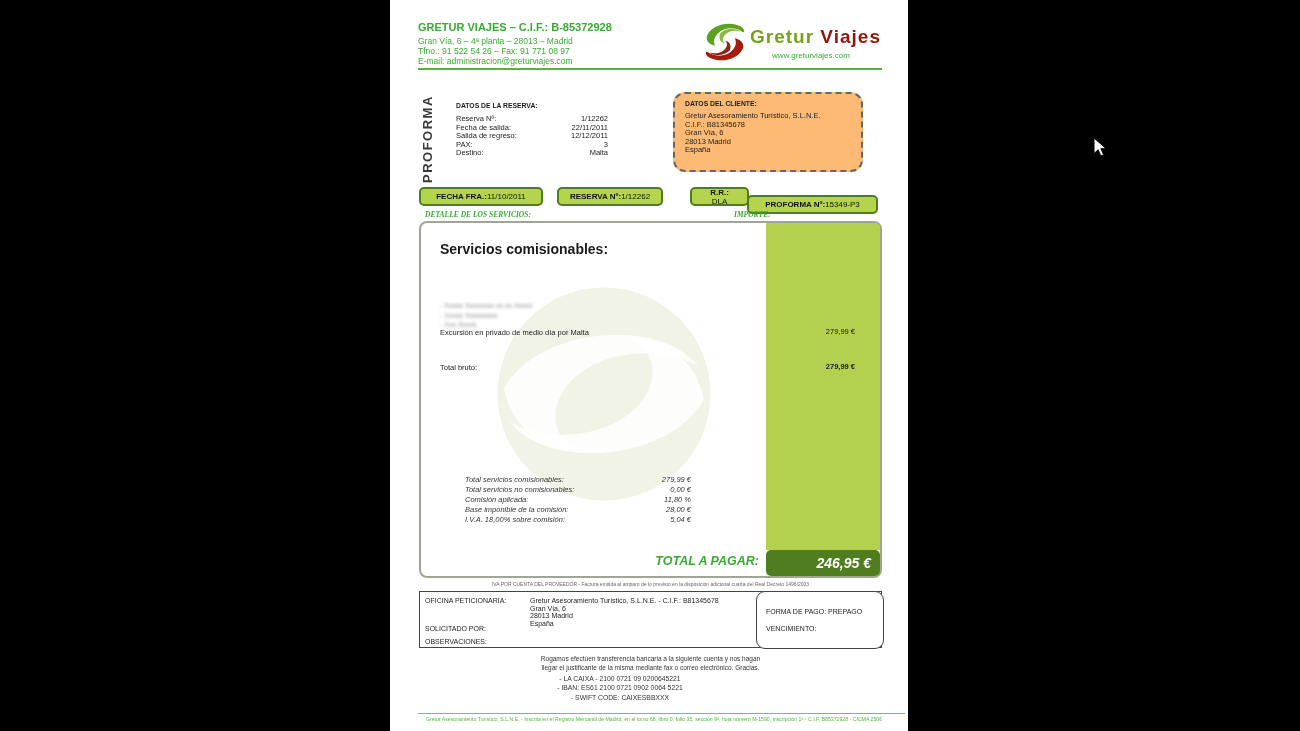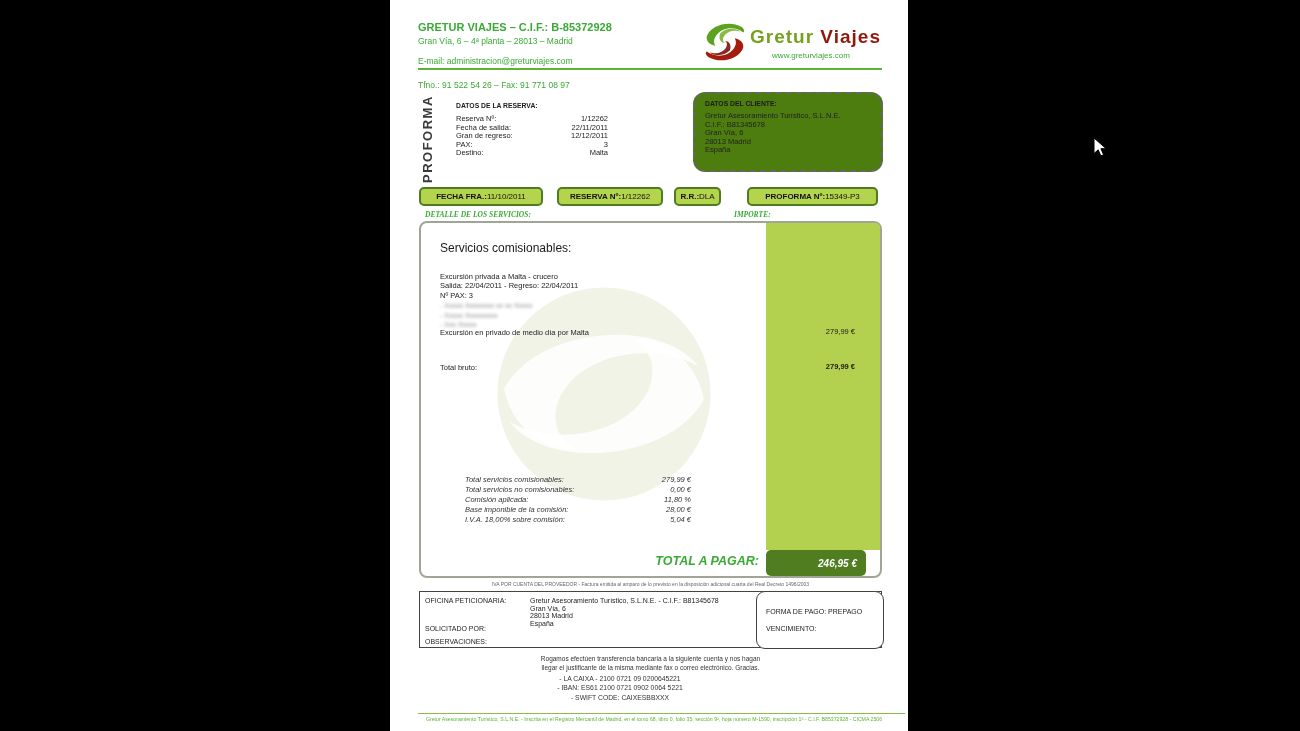--- a/index.html
+++ b/index.html
@@ -5,79 +5,79 @@
   html,body{margin:0;padding:0;background:#000;}
   .stage{position:relative;width:1300px;height:731px;background:#000;overflow:hidden;
          font-family:"Liberation Sans",sans-serif;}
   .abs{position:absolute;}
   .doc{position:absolute;left:390px;top:0;width:518px;height:731px;background:#fff;color:#222;}
 
   
   .h-title{left:28px;top:21px;font-size:11px;font-weight:bold;color:#3aaa35;white-space:nowrap;}
   .h-line{color:#3aaa35;font-size:8.5px;white-space:nowrap;}
   .h-addr{left:28px;top:36px;}
-  .h-phone{left:28px;top:46px;margin-top:34px;}
+  .h-phone{left:28px;top:46px;}
   .h-email{left:28px;top:56px;}
   .logo-icon{left:311px;top:20px;width:48px;height:44px;}
   .logo-text{left:360px;top:26px;font-family:Liberation Sans, sans-serif;font-weight:bold;
              font-size:19px;letter-spacing:1px;white-space:nowrap;}
   .logo-g{color:#76a11e;} .logo-v{color:#8f180c;}
   .website{left:356px;top:51px;width:130px;text-align:center;font-size:8px;color:#3aaa35;}
   .hrule{left:28px;top:68px;width:464px;height:2px;background:#5cb531;}
 
   
   .side-label{left:30px;top:183px;transform-origin:0 0;transform:rotate(-90deg);
               font-size:13px;font-weight:bold;color:#3a3a3a;letter-spacing:1.5px;}
 
   
   .res-block{left:66px;top:102px;width:152px;}
   .block-title{font-size:6.8px;font-weight:bold;color:#1a1a1a;}
   .res-rows{margin-top:6px;}
   .kv{display:flex;justify-content:space-between;font-size:7.5px;line-height:8.6px;color:#222;}
 
   
-  .cli-box{left:303px;top:92px;width:168px;height:70px;border:2px dashed #666;
-           border-radius:12px;padding:6px 8px 0 10px;background:#4d7c0f;}
+  .cli-box{left:283px;top:92px;width:168px;height:70px;border:2px dashed #666;
+           border-radius:12px;padding:6px 8px 0 10px;background:#fdba74;}
   .cli-lines{margin-top:5px;font-size:7.5px;line-height:8.6px;color:#222;white-space:nowrap;}
 
   
   .pill{top:187px;height:19px;background:#b5d44e;border:2px solid #4e7d21;border-radius:5px;
         display:flex;align-items:center;justify-content:center;font-size:8px;color:#111;
         box-sizing:border-box;white-space:nowrap;}
   .pill b{font-weight:bold;}
   .pill-1{left:29px;width:124px;}
   .pill-2{left:167px;width:106px;}
-  .pill-3{left:284px;width:47px;}
-  .pill-4{left:357px;width:131px;}
+  .pill-3{left:300px;width:59px;flex-direction:column;}
+  .pill-4{left:357px;width:131px;margin-top:8px;}
 
   
   .sec-h{top:210px;font-size:7.5px;font-weight:bold;font-style:italic;color:#3aaa35;font-family:Liberation Serif, serif;}
   .sec-h1{left:35px;} .sec-h2{left:344px;}
 
   
   .main-box{left:29px;top:221px;width:463px;height:357px;border:2px solid #a0a695;
             border-radius:8px;box-sizing:border-box;}
   .importe-col{left:345px;top:0;width:114px;height:327px;background:#b3d14e;border-radius:0 5px 0 0;}
   .watermark{left:72px;top:60px;width:222px;height:222px;}
-  .svc-title{left:19px;top:18px;font-size:12px;font-weight:normal;color:#1a1a1a;}
+  .svc-title{left:19px;top:18px;font-size:14px;font-weight:bold;color:#1a1a1a;}
   .exc{left:19px;top:49px;font-size:7.5px;line-height:9.3px;color:#222;}
   .redacted{left:19px;top:78px;font-size:7px;line-height:9.5px;color:#8f8f8f;filter:blur(1.6px);}
   .item-label{left:19px;top:105px;font-size:7.5px;color:#222;}
   .amount{width:114px;left:345px;text-align:right;padding-right:25px;box-sizing:border-box;
           font-size:7.5px;color:#1a1a1a;}
   .amt-item{top:104px;}
   .tb-label{left:19px;top:140px;font-size:7.5px;font-weight:normal;color:#1a1a1a;}
   .amt-tb{top:139px;font-weight:bold;}
   .summary{left:44px;top:252px;width:226px;font-style:italic;}
   .summary .kv{font-size:7.5px;line-height:10px;color:#333;}
   .total-label{left:150px;top:331px;width:188px;text-align:right;font-size:12.5px;
                font-weight:bold;font-style:italic;color:#3aaa35;white-space:nowrap;}
-  .total-box{left:345px;top:327px;width:100px;height:26px;background:#4f7d20;border-radius:5px;
+  .total-box{left:345px;top:327px;width:114px;height:26px;background:#4f7d20;border-radius:5px;
              color:#fff;display:flex;align-items:center;justify-content:flex-end;
-             padding-right:9px;box-sizing:border-box;font-size:10px;font-weight:bold;font-style:italic;}
+             padding-right:9px;box-sizing:border-box;font-size:14px;font-weight:bold;font-style:italic;}
 
   .disclaimer{left:29px;top:581px;width:463px;text-align:center;font-size:5px;color:#666;white-space:nowrap;}
 
   
   .bottom-box{left:29px;top:591px;width:463px;height:57px;border:1px solid #444;box-sizing:border-box;}
   .bb-label{font-size:7px;color:#222;white-space:nowrap;}
   .ofi-label{left:5px;top:5px;}
   .ofi-lines{left:110px;top:5px;font-size:7px;line-height:7.6px;color:#222;white-space:nowrap;}
   .sol-label{left:5px;top:33px;}
   .obs-label{left:5px;top:46px;}
@@ -123,21 +123,21 @@
       <div class="res-rows">
         <div class="kv">
             <span>Reserva Nº:</span>
             <span>1/12262</span>
           </div>
         <div class="kv">
             <span>Fecha de salida:</span>
             <span>22/11/2011</span>
           </div>
         <div class="kv">
-            <span>Gran de regreso:</span>
+            <span>Salida de regreso:</span>
             <span>12/12/2011</span>
           </div>
         <div class="kv">
             <span>PAX:</span>
             <span>3</span>
           </div>
         <div class="kv">
             <span>Destino:</span>
             <span>Malta</span>
           </div>
@@ -179,25 +179,20 @@
       <div class="abs importe-col"></div>
 
       <svg class="abs watermark" viewBox="0 0 200 200">
         <circle cx="100" cy="100" r="96" fill="#f0f3e6"></circle>
         <path d="M10 95 C40 40 150 30 185 75 C150 55 90 60 65 95 C50 116 55 140 75 150 C40 150 15 125 10 95 Z" fill="#ffffff" opacity="0.85"></path>
         <path d="M190 105 C160 160 50 170 15 125 C50 145 110 140 135 105 C150 84 145 60 125 50 C160 50 185 75 190 105 Z" fill="#ffffff" opacity="0.85"></path>
       </svg>
 
       <div class="abs svc-title">Servicios comisionables:</div>
 
-      <div class="abs exc">
-        <div>Excursión privada a Malta - crucero</div>
-        <div>Salida: 22/04/2011 - Regreso: 22/04/2011</div>
-        <div>Nº PAX: 3</div>
-      </div>
 
       <div class="abs redacted">
         <div>- Xxxxx Xxxxxxxx xx xx Xxxxx</div>
         <div>- Xxxxx Xxxxxxxxx</div>
         <div>- Xxx Xxxxx</div>
       </div>
 
       <div class="abs item-label">Excursión en privado de medio día por Malta</div>
       <div class="abs amount amt-item">279,99 €</div>
 

